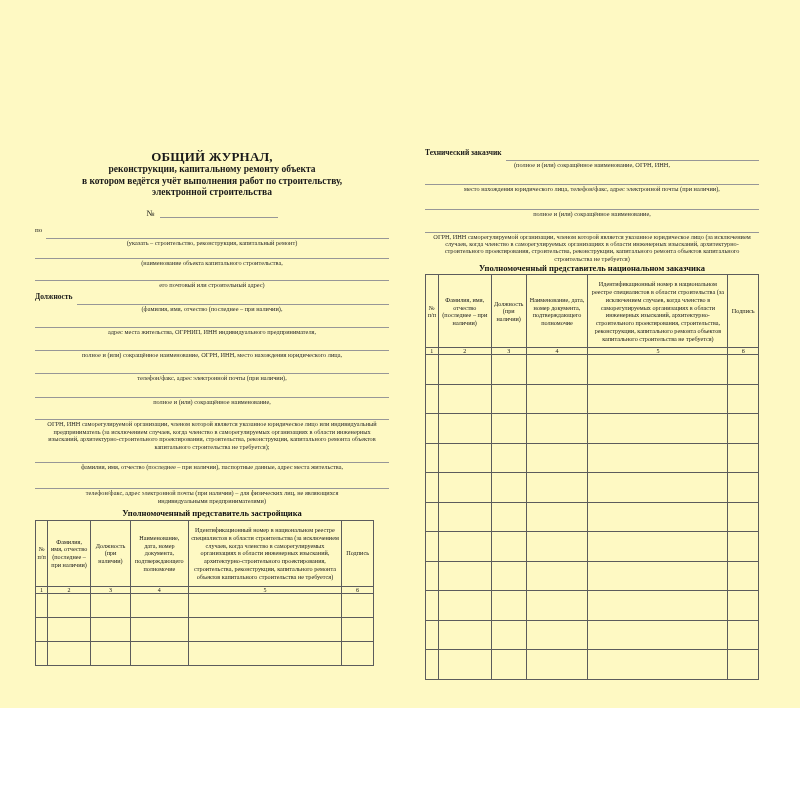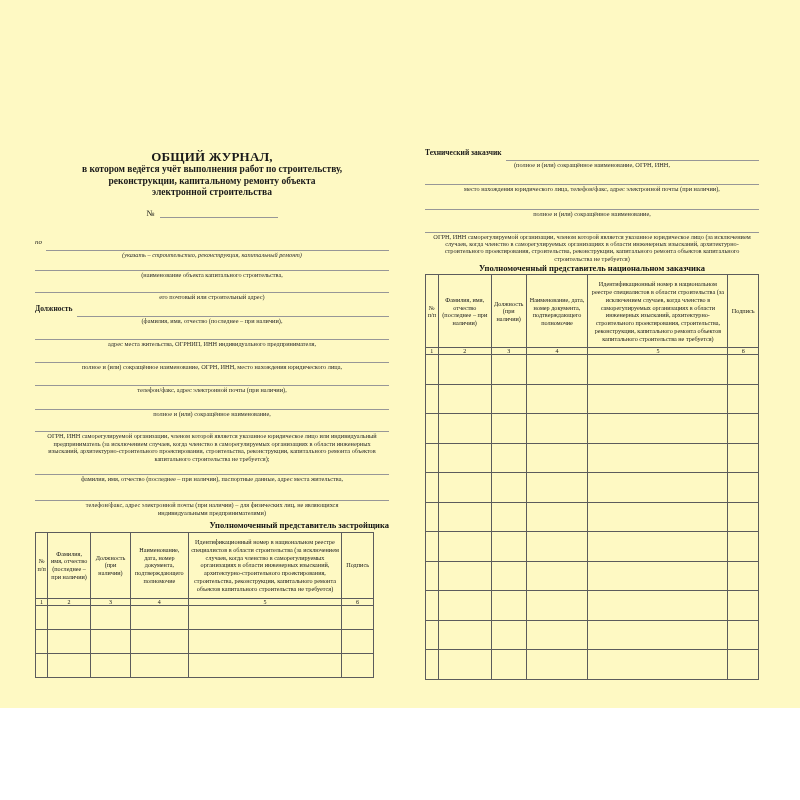--- a/index.html
+++ b/index.html
@@ -32,30 +32,30 @@
   .tb-l td{height:21px;}
   .tb-r td{height:26.5px;}
 </style>
 </head>
 <body>
 
 <div class="canvas">
 
   <div class="page pl">
     <div class="t1">ОБЩИЙ ЖУРНАЛ,</div>
+    <div class="t2">реконструкции, капитальному ремонту объекта</div>
     <div class="t2">в котором ведётся учёт выполнения работ по строительству,</div>
-    <div class="t2">реконструкции, капитальному ремонту объекта</div>
     <div class="t2">электронной строительства</div>
 
     <div class="numrow">
       <span class="numlbl">№</span>
       <span class="numln"></span>
     </div>
 
-    <div style="margin-top:20px;font-style:italic;">
+    <div style="margin-top:8px;">
       <div class="lrow">
         <span class="lbl">по</span>
         <span class="ln"></span>
       </div>
       <div class="cap">(указать – строительство, реконструкция, капитальный ремонт)</div>
     </div>
 
     <div style="margin-top:0;">
       <div class="lrow">
           <span class="ln"></span>
@@ -120,21 +120,21 @@
       <div class="cap">фамилия, имя, отчество (последнее – при наличии), паспортные данные, адрес места жительства,</div>
     </div>
 
     <div style="margin-top:5px;">
       <div class="lrow">
           <span class="ln"></span>
         </div>
       <div class="cap narrow">телефон/факс, адрес электронной почты (при наличии) – для физических лиц, не являющихся индивидуальными предпринимателями)</div>
     </div>
 
-    <div class="sechead" style="margin-top:3px;text-align:right;">Уполномоченный представитель застройщика</div>
+    <div class="sechead" style="margin-top:3px;">Уполномоченный представитель застройщика</div>
 
     <table style="margin-top:2px;">
       <colgroup>
         <col style="width:3.6%">
           <col style="width:12.7%">
           <col style="width:11.8%">
         <col style="width:17.1%">
           <col style="width:45.4%">
           <col style="width:9.4%">
       </colgroup>

